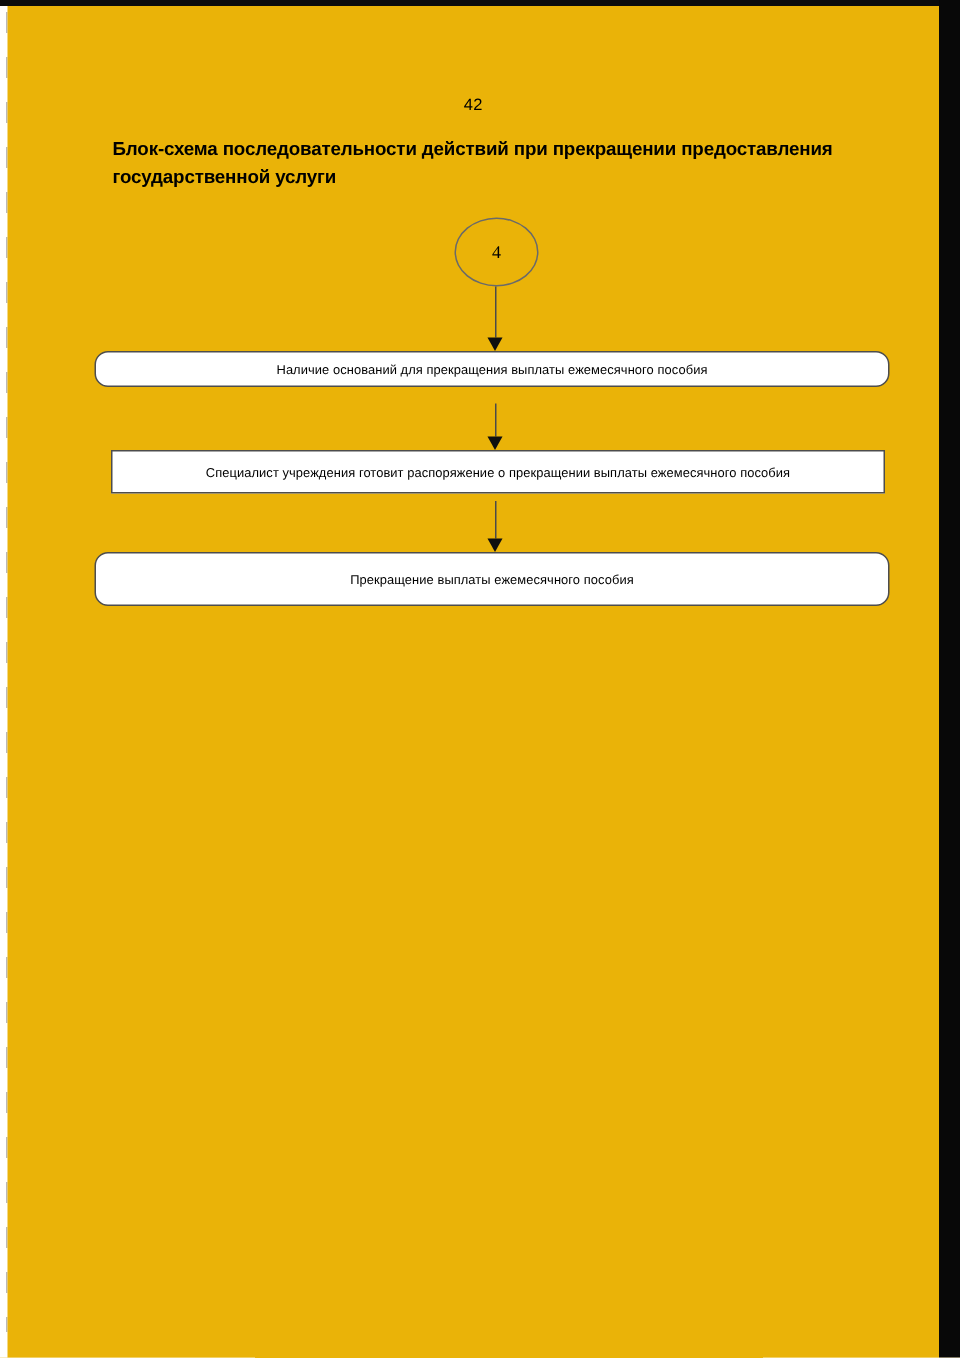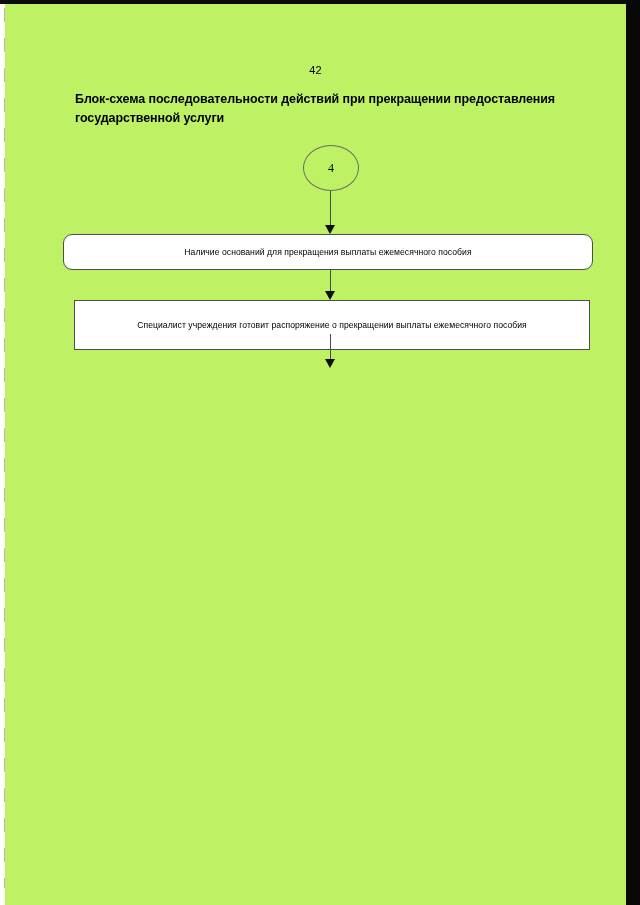--- a/index.html
+++ b/index.html
@@ -38,21 +38,21 @@
       #b9b9b9 0px, #b9b9b9 14px,
       rgba(255,255,255,0) 14px, rgba(255,255,255,0) 30px
     );
   }
 
   
   .page {
     position: absolute;
     left: 5px; top: 4px;
     width: 621px; height: 901px;
-    background: #bef264;
+    background: #eab308;
   }
 
   
   .page-number {
     position: absolute;
     left: 0; top: 60px;
     width: 621px;
     text-align: center;
     font-size: 11px;
     letter-spacing: 0.2px;
@@ -131,22 +131,22 @@
     display: flex;
     align-items: center;
     justify-content: center;
     text-align: center;
     font-size: 8.6px;
     letter-spacing: 0.05px;
     padding: 0 14px;
   }
   .node.rounded { border-radius: 9px; }
 
-  .node-1 { left: 58px; top: 230px; width: 530px; height: 36px; }
-  .node-2 { left: 69px; top: 296px; width: 516px; height: 50px; }
+  .node-1 { left: 58px; top: 230px; width: 530px; height: 24px; }
+  .node-2 { left: 69px; top: 296px; width: 516px; height: 29px; }
   .node-3 { left: 58px; top: 364px; width: 530px; height: 36px; }
 </style>
 </head>
 <body>
 
 <div class="scan-top-band"></div>
 <div class="scan-right-band"></div>
 <div class="scan-left-line"></div>
 
 <div class="page">
@@ -173,15 +173,16 @@
       <div class="head"></div>
     </div>
 
     <div class="node node-2">Специалист учреждения готовит распоряжение о прекращении выплаты ежемесячного пособия</div>
 
     <div class="arrow arrow-3">
       <div class="stem"></div>
       <div class="head"></div>
     </div>
 
+    <div class="node rounded node-3">Прекращение выплаты ежемесячного пособия</div>
 
   </div>
 </div>
 
 </body></html>

